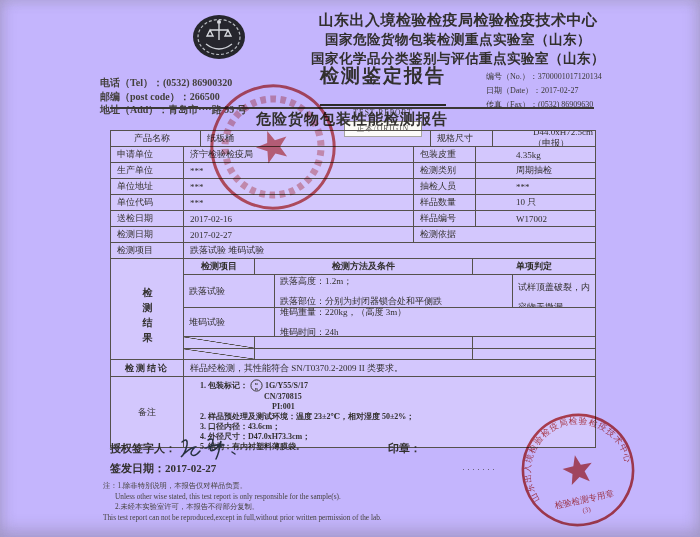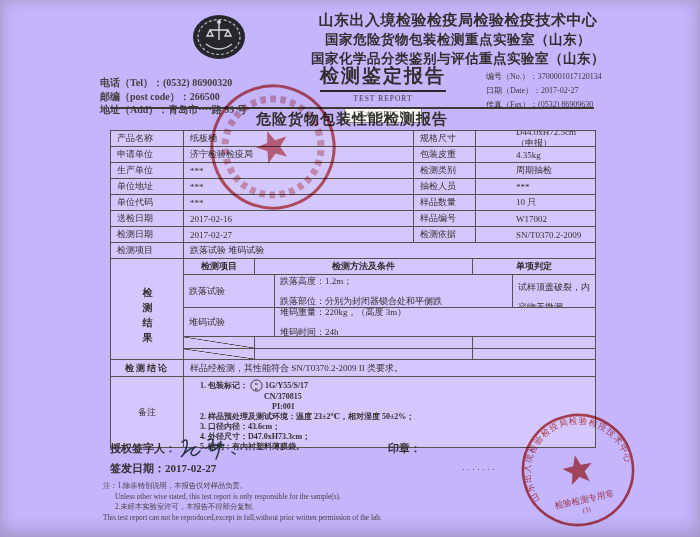--- a/index.html
+++ b/index.html
@@ -15,33 +15,33 @@
                inset -8px 0 12px rgba(120,115,110,.10), inset 8px 0 12px rgba(120,115,110,.08);
   }
   
   .emblem{position:absolute;left:186px;top:10px;width:66px;height:54px;}
   .org{position:absolute;left:258px;top:10px;width:400px;text-align:center;font-weight:bold;}
   .org .l1{font-size:15px;letter-spacing:.5px;line-height:20px;}
   .org .l2,.org .l3{font-size:13.5px;letter-spacing:.5px;line-height:19px;}
   .contact{position:absolute;left:100px;top:76px;width:200px;font-size:10px;line-height:13.5px;color:#43403c;font-weight:bold;}
   .rtitle{position:absolute;left:298px;top:63px;width:170px;text-align:center;}
   .rtitle .cn{display:inline-block;font-size:19px;font-weight:bold;letter-spacing:2px;
-              border-bottom:2px solid #2c2a28;padding-bottom:1px;}
+              border-bottom:2px solid #2c2a28;padding-bottom:15px;}
   .rtitle .en{font-size:7.5px;letter-spacing:1px;margin-top:2px;color:#3b3935;}
   .rtitle .origin{display:inline-block;border:1px solid #8a8780;padding:2px 12px;font-size:7.5px;
               letter-spacing:1px;color:#55524d;margin-top:3px;background:#fbfaf7;}
   .meta{position:absolute;left:486px;top:70px;width:180px;font-size:8px;line-height:14px;color:#3a3835;}
   .hr{position:absolute;left:110px;top:107px;width:484px;height:2px;background:#3b3836;}
   .doctitle{position:absolute;left:110px;top:110px;width:484px;text-align:center;
             font-size:15px;font-weight:bold;letter-spacing:1px;}
   
   .tbl{position:absolute;left:110px;top:130px;width:484px;border:1px solid #55514c;
        font-size:9px;background:rgba(255,255,255,.25);}
   .row{display:flex;border-top:1px solid #55514c;}
-  .row:first-child{border-top:none;}
+  .row:first-child{border-top:none;margin-left:17px;}
   .cell{display:flex;align-items:center;padding:0 6px;box-sizing:border-box;border-left:1px solid #55514c;overflow:hidden;}
   .cell:first-child{border-left:none;}
   .w-l1{width:72px;} .w-v1{width:230px;} .w-l2{width:62px;} .w-v2{flex:1;padding-left:40px;}
   .h-info{height:15px;}
   .lab{color:#34322f;}
   
   .res{height:100px;}
   .res .vcell{width:72px;display:flex;align-items:center;justify-content:center;padding:0;}
   .vlabel{writing-mode:vertical-lr;text-orientation:upright;letter-spacing:15px;
           font-weight:bold;font-size:10px;}
@@ -152,21 +152,20 @@
     <div class="row h-info">
       <div class="cell w-l1 lab">送检日期</div>
       <div class="cell w-v1">2017-02-16</div>
       <div class="cell w-l2 lab">样品编号</div>
       <div class="cell w-v2">W17002</div>
     </div>
     <div class="row h-info">
       <div class="cell w-l1 lab">检测日期</div>
       <div class="cell w-v1">2017-02-27</div>
       <div class="cell w-l2 lab">检测依据</div>
-      <div class="cell w-v2">SN/T0370.2-2009</div>
     </div>
 
     <div class="row h-info">
       <div class="cell w-l1 lab">检测项目</div>
       <div class="cell" style="flex:1">跌落试验  堆码试验</div>
     </div>
 
     <div class="row res">
       <div class="cell vcell">
         <span class="vlabel">检测结果</span>

